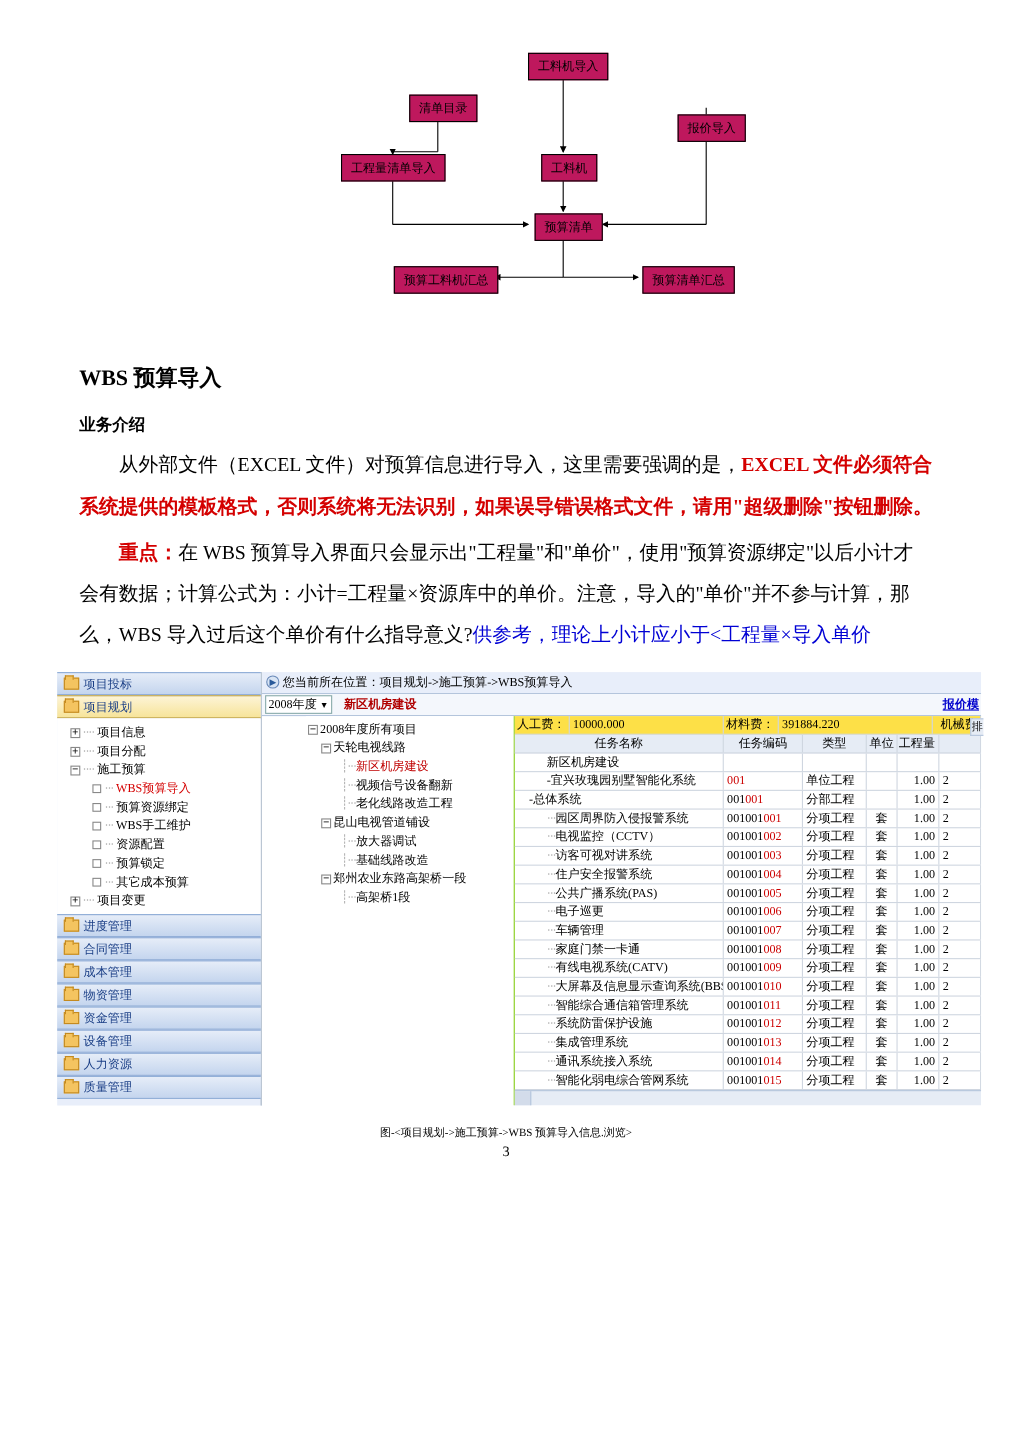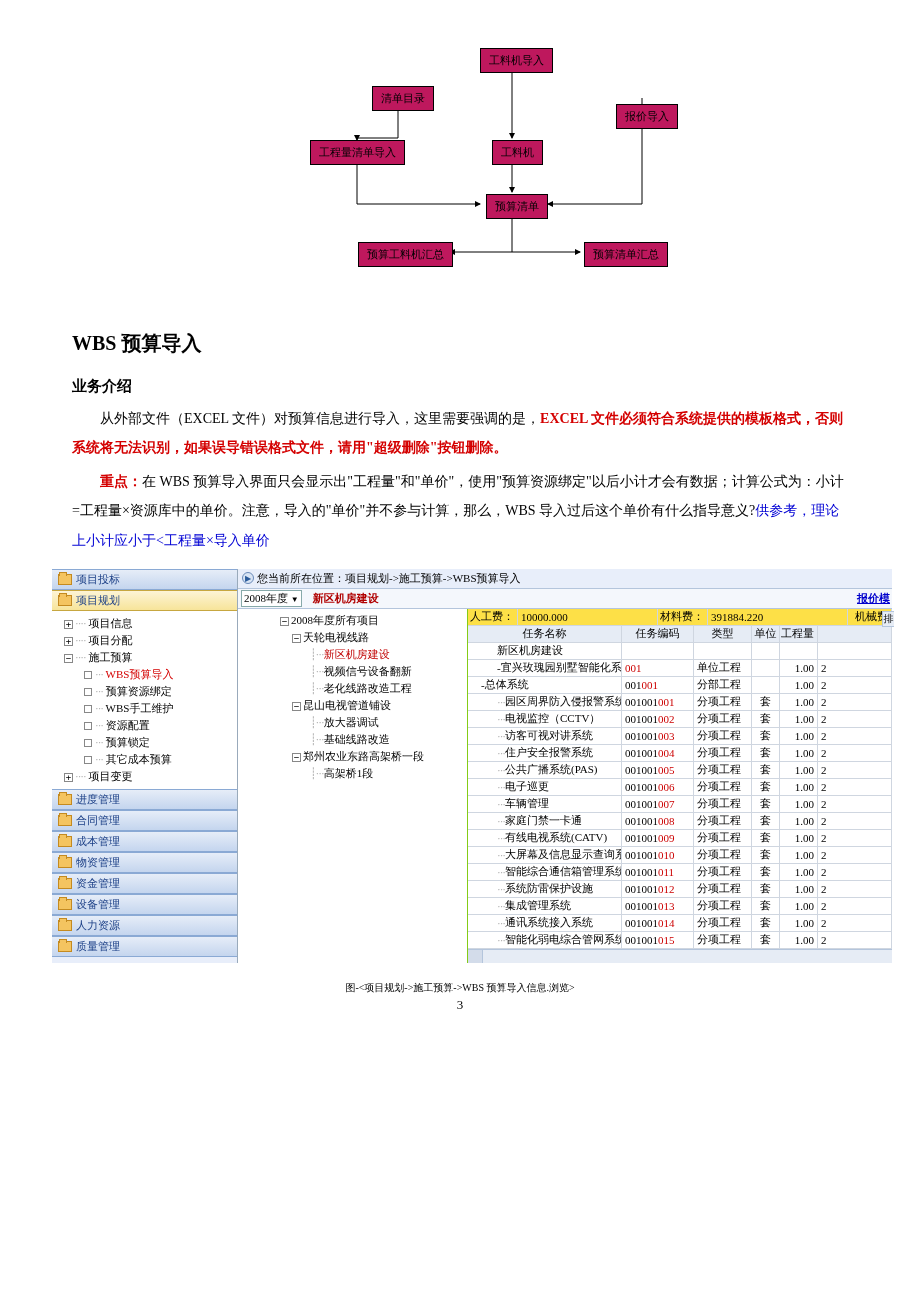--- a/index.html
+++ b/index.html
@@ -39,21 +39,21 @@
     font-family: "SimSun", serif;
     margin: 24px 0 20px;
   }
   h3.sub-title {
     font-size: 15px;
     font-weight: bold;
     font-family: Liberation Serif, serif;
     margin: 8px 0 8px;
   }
   p.para {
-    font-size: 14px;
+    font-size: 18px;
     line-height: 2.1;
     margin: 4px 0;
     text-indent: 2em;
   }
   .red { color: #d40000; }
   .blue { color: #0000d4; }
   .bold { font-weight: bold; }
   .screenshot {
     margin-top: 14px;
     width: 840px;
@@ -206,21 +206,21 @@
   .hdr-row { background: #e6ecf5; font-weight: normal; }
   .summary-row > div, .hdr-row > div, .data-row > div {
     border-right: 1px solid #cfd6e0;
     padding: 0 3px;
     overflow: hidden;
     white-space: nowrap;
     height: 100%;
     display: flex;
     align-items: center;
   }
-  .c-name { width: 154px; }
+  .c-name { width: 190px; }
   .c-code { width: 72px; }
   .c-type { width: 58px; }
   .c-unit { width: 28px; justify-content:center;}
   .c-qty  { width: 38px; justify-content:flex-end; }
   .c-rest { flex: 1; }
   .sum-lbl { width: 50px; text-align: right; justify-content:flex-end; padding-right:6px;}
   .sum-val { width: 140px; }
   .t-red { color: #c00; }
   .caption {
     text-align: center;

